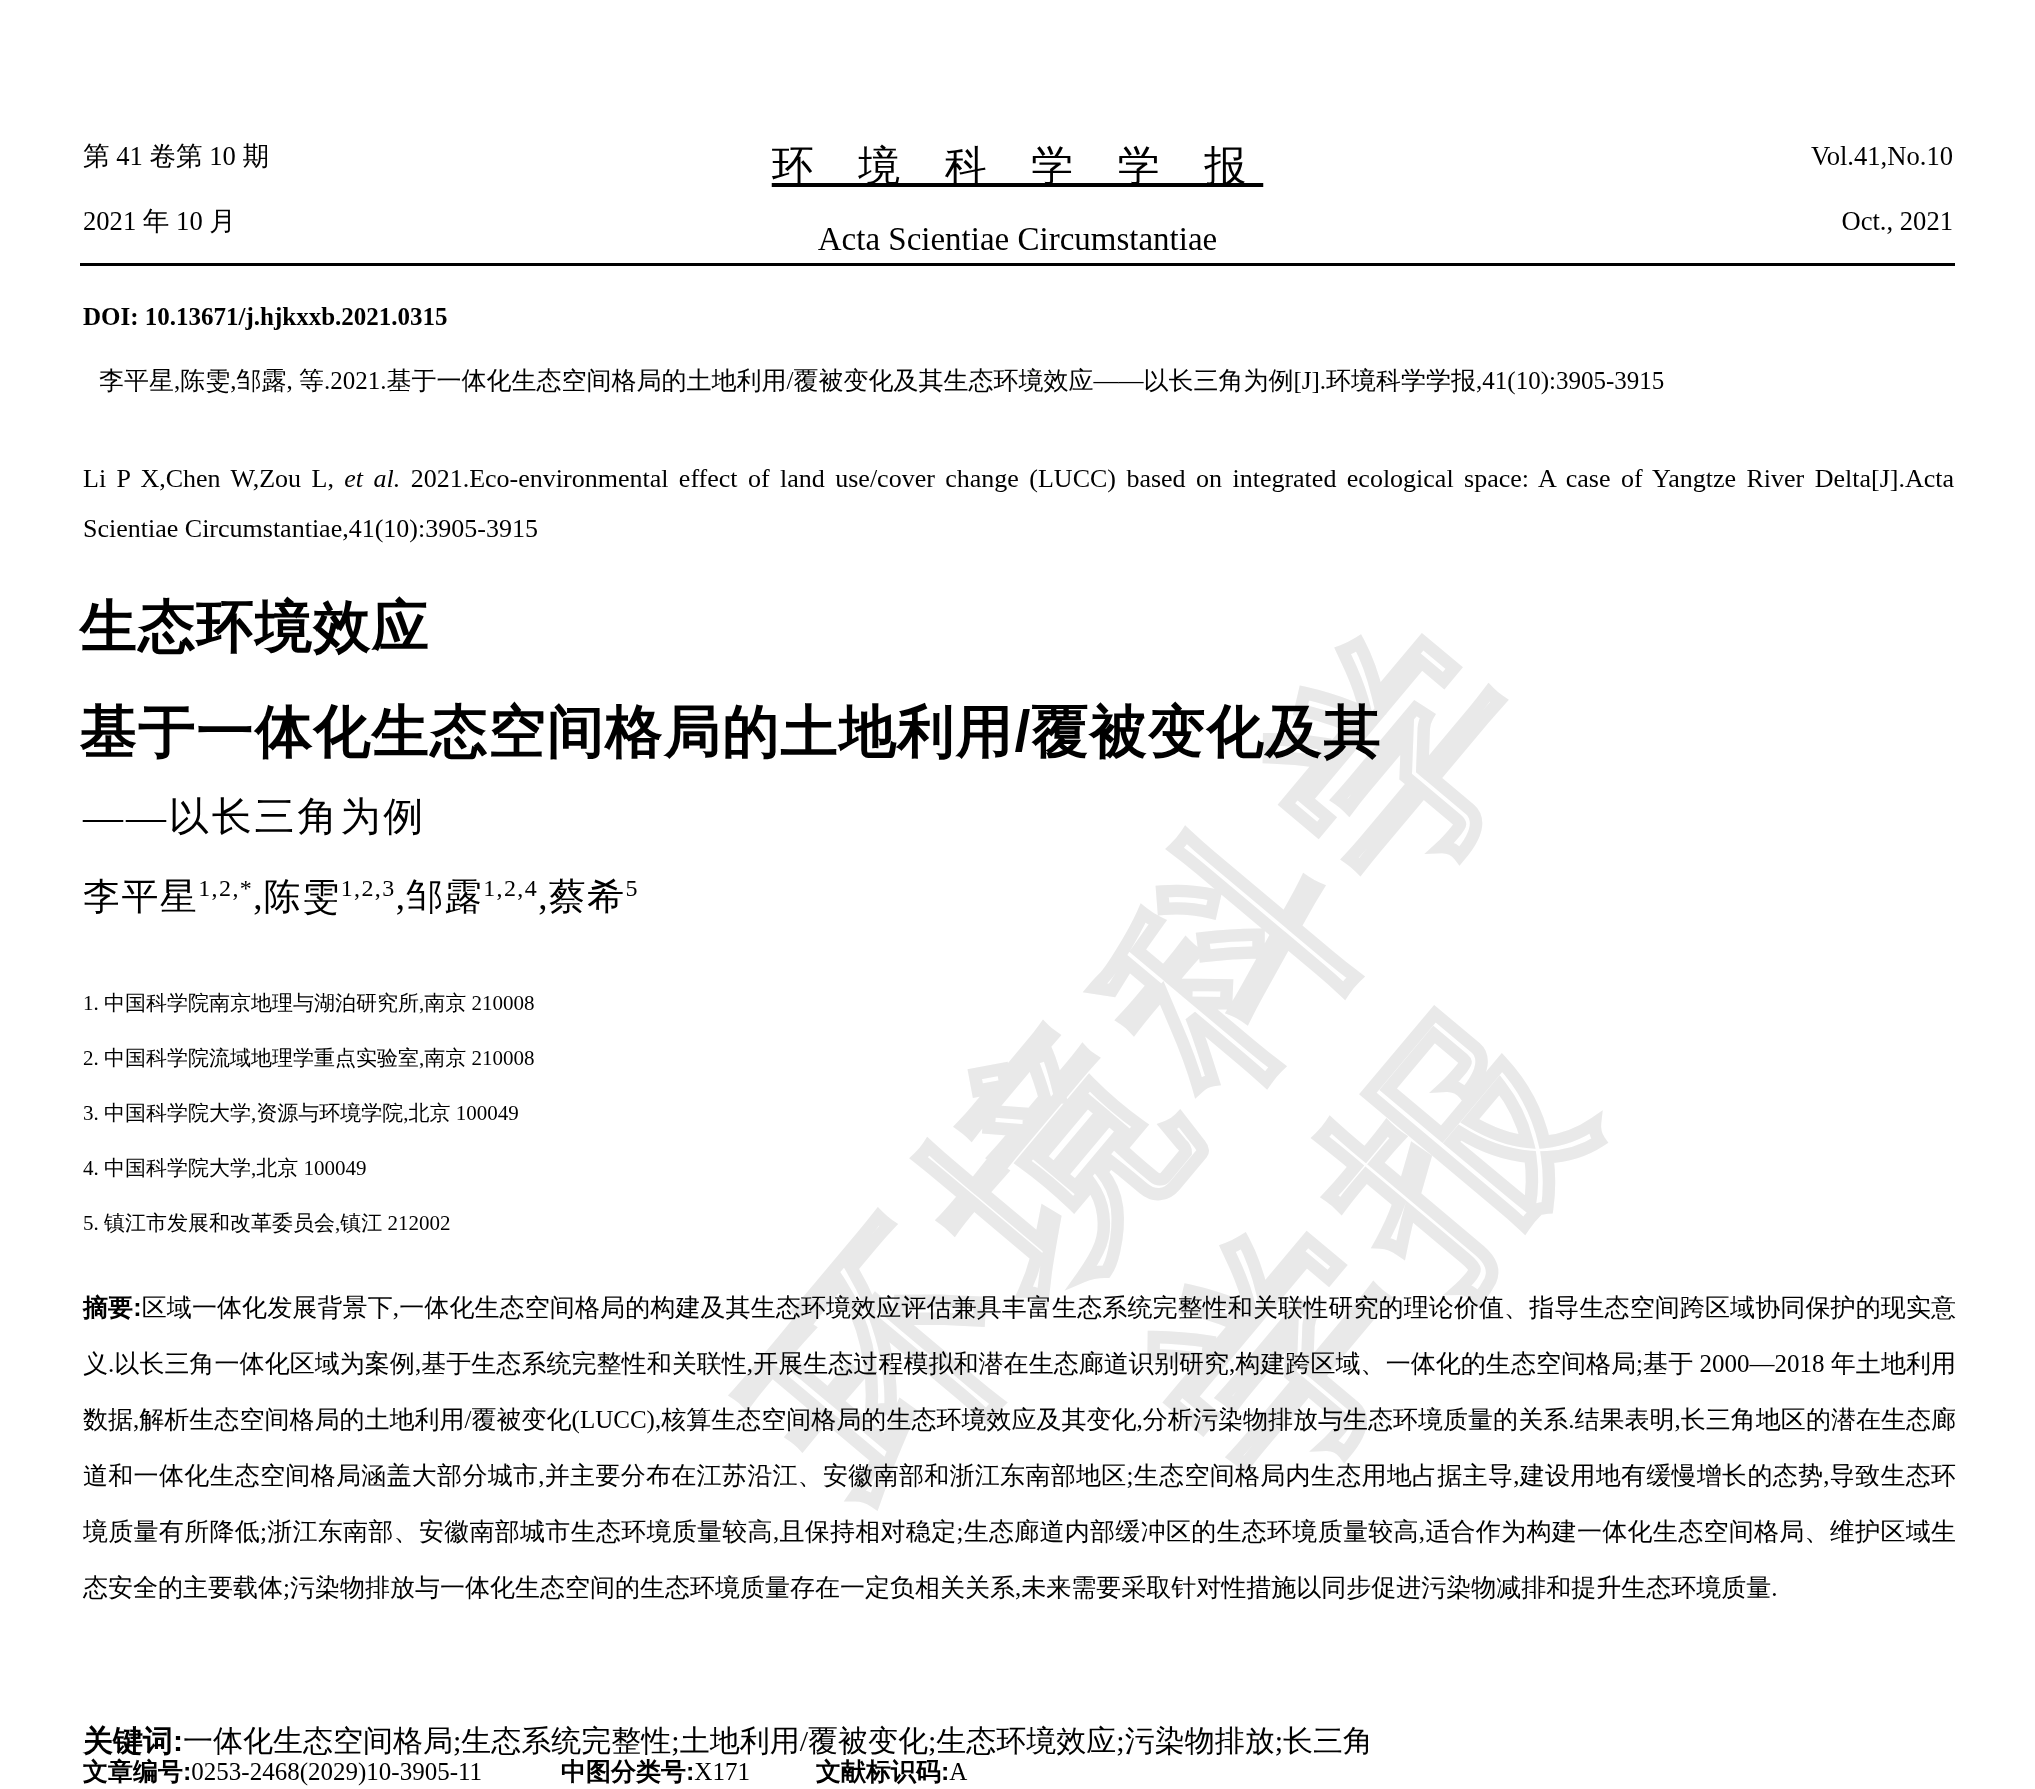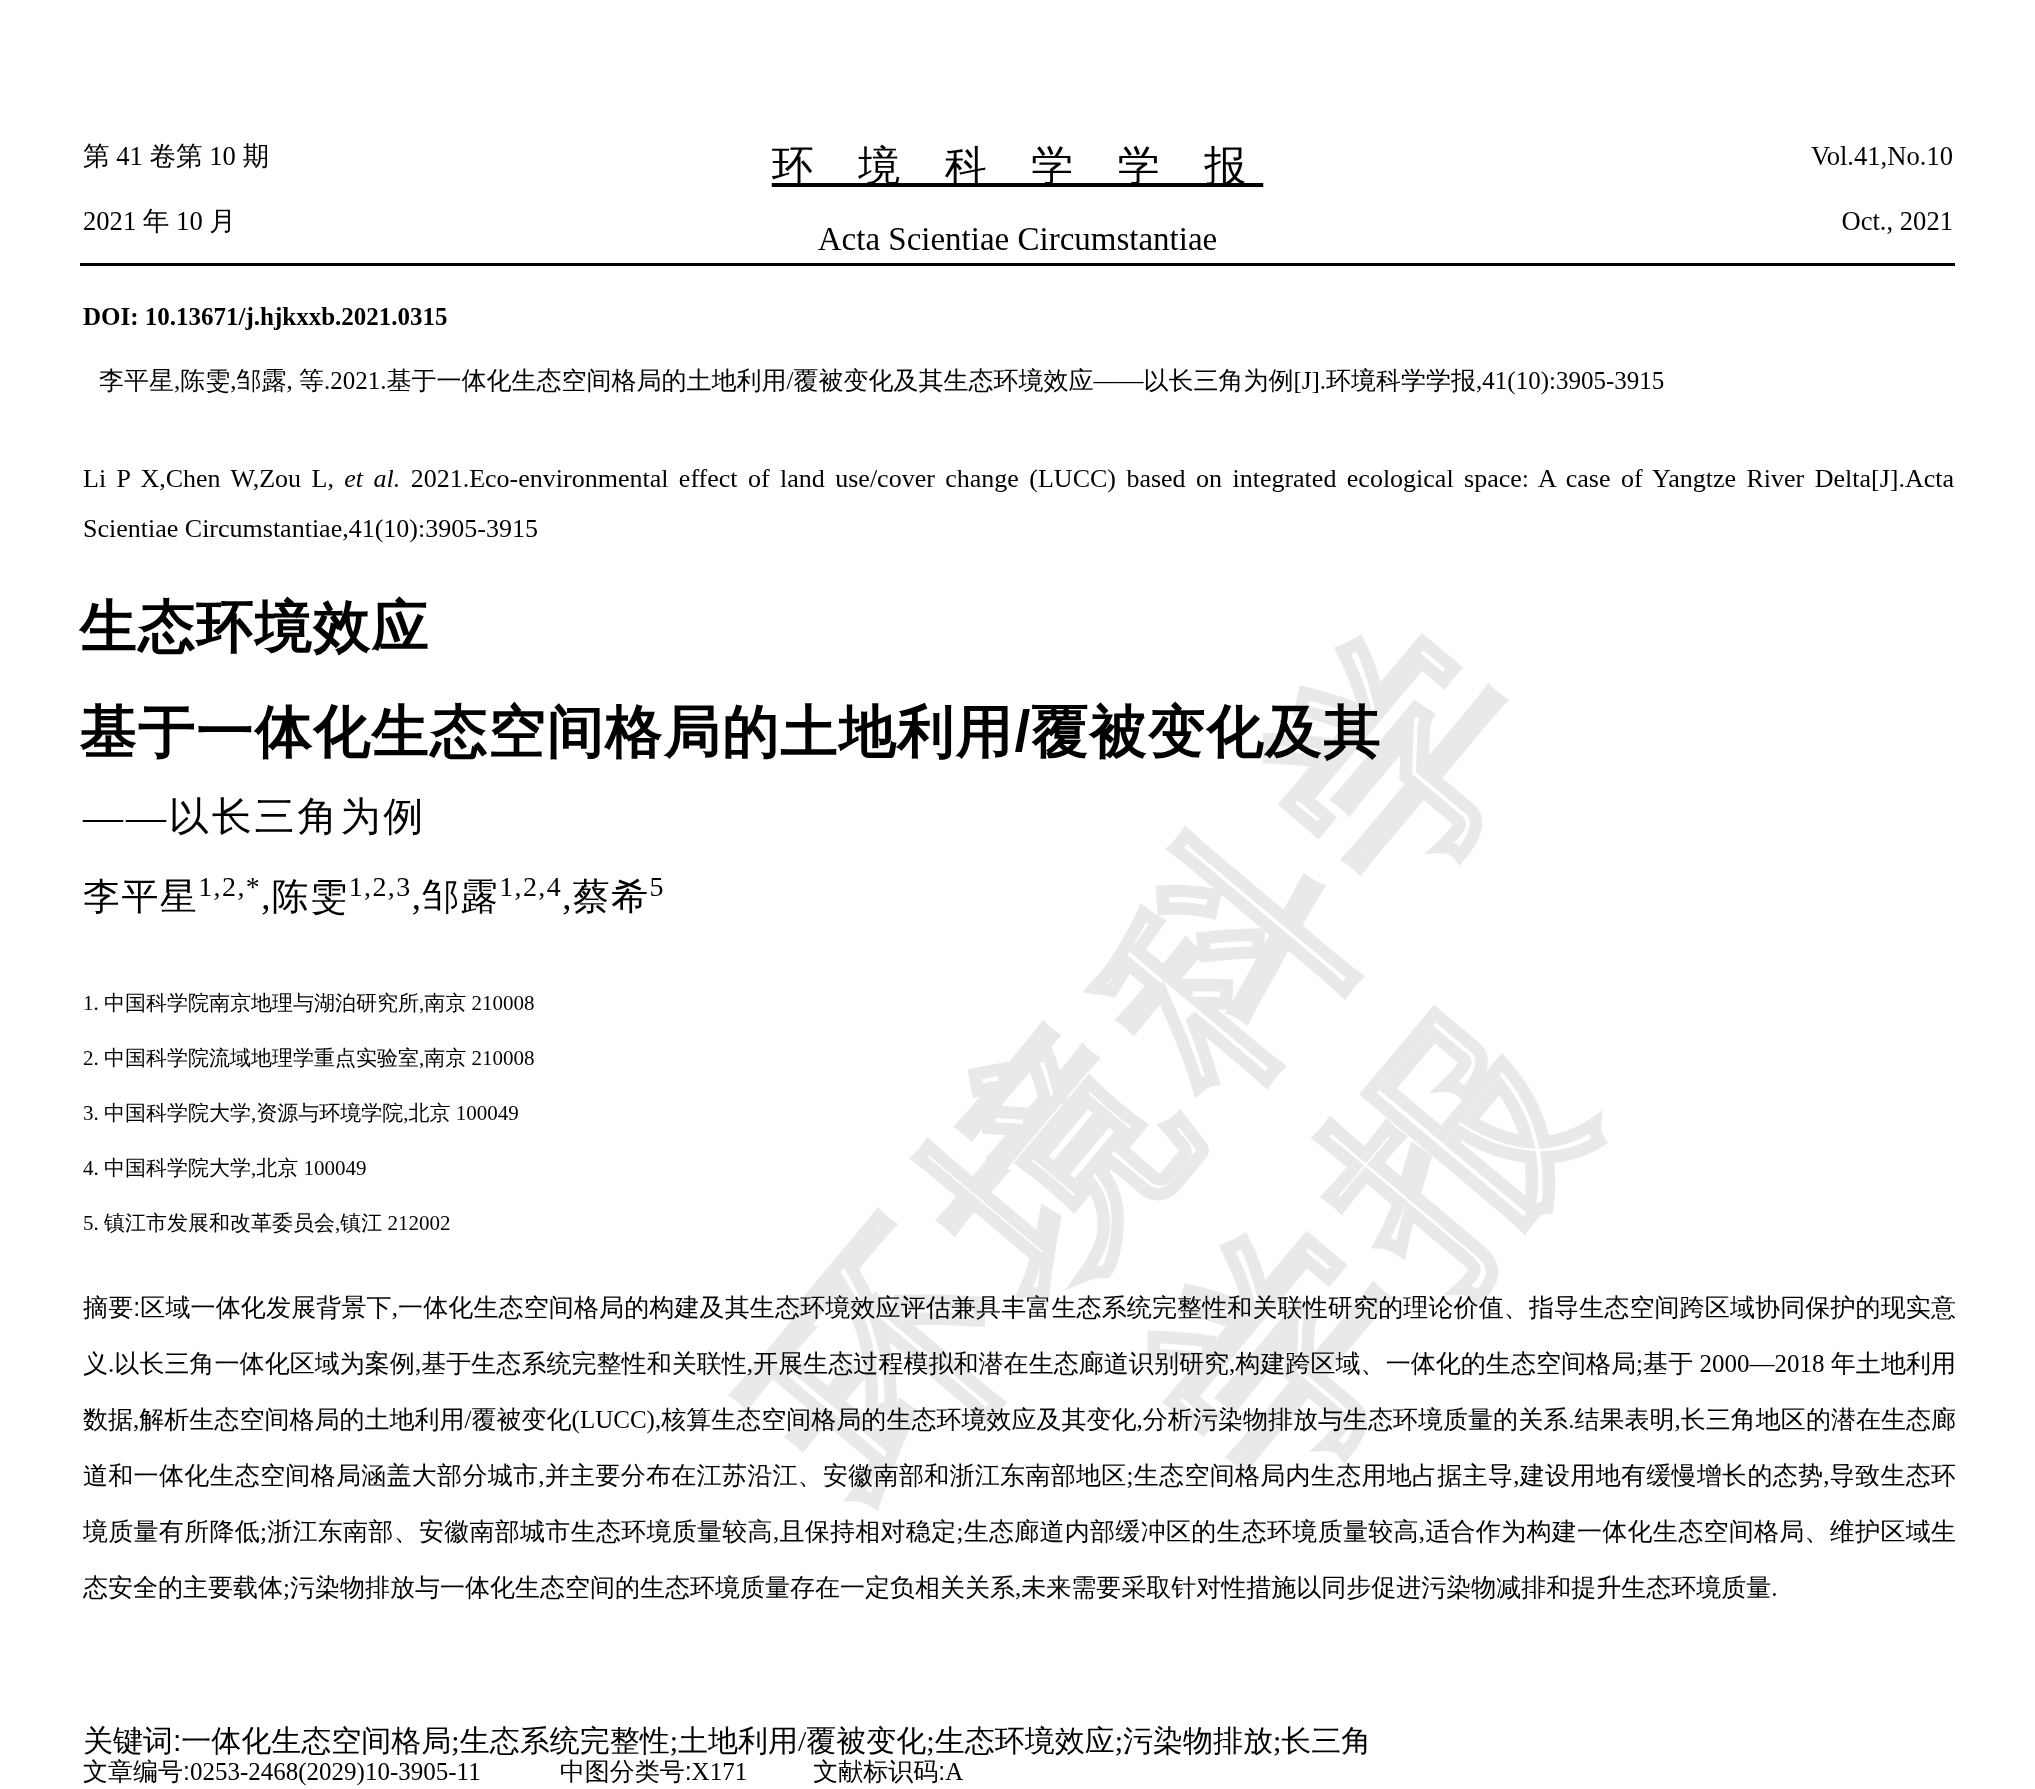--- a/index.html
+++ b/index.html
@@ -50,28 +50,28 @@
   .etal{font-style:italic;}
 
   
   .title{
     left:80px;top:574px;width:1897px;
     font-size:57px;font-weight:bold;line-height:105px;letter-spacing:1.4px;
     font-family:"Liberation Sans","DejaVu Sans",sans-serif;
   }
   .subtitle{left:83px;top:789px;font-size:40px;letter-spacing:2.9px;}
   .authors{left:83px;top:872px;font-size:37px;letter-spacing:1.4px;}
-  .authors sup{font-size:28px;vertical-align:super;line-height:0;}
+  .authors sup{font-size:24px;vertical-align:super;line-height:0;}
 
   
   .affils{left:83px;top:976px;font-size:21px;line-height:55px;}
 
   
   .abstract{left:83px;top:1279px;width:1873px;font-size:25px;line-height:56px;text-align:justify;}
-  .b-label{font-weight:normal;font-family:"Liberation Sans","DejaVu Sans",sans-serif;}
+  .b-label{font-weight:bold;font-family:"Liberation Sans","DejaVu Sans",sans-serif;}
   .keywords{left:83px;top:1721px;width:1873px;font-size:30px;}
 
   
   .footer{left:83px;top:1755px;width:1873px;font-size:25px;white-space:nowrap;}
   .footer .gap1{display:inline-block;width:79px;}
   .footer .gap2{display:inline-block;width:66px;}
 </style>
 </head>
 <body>
 

